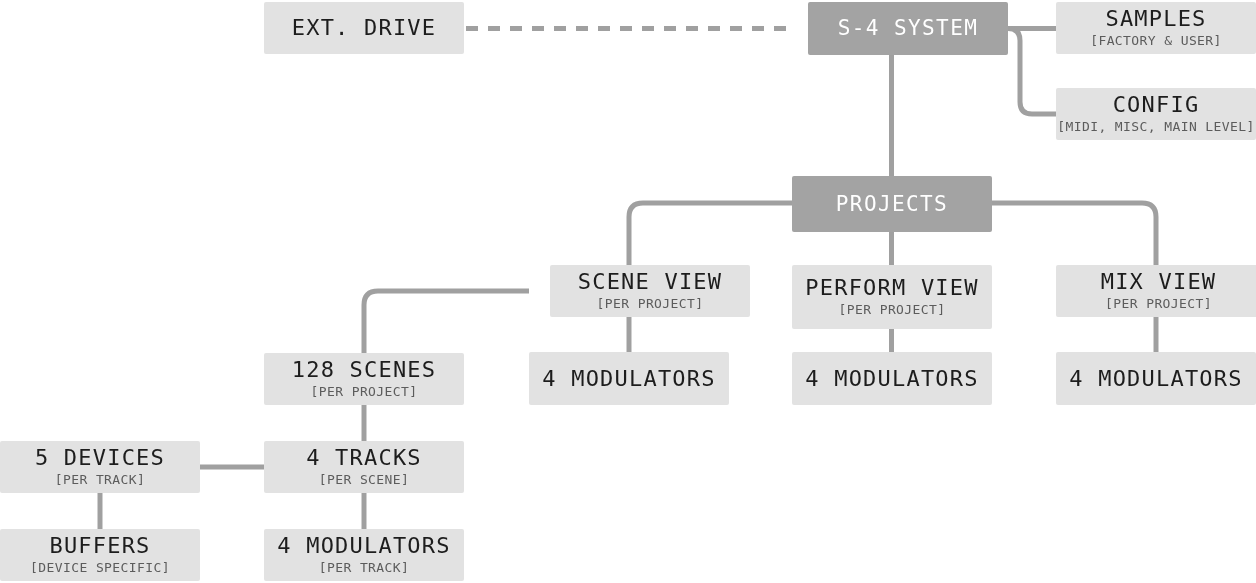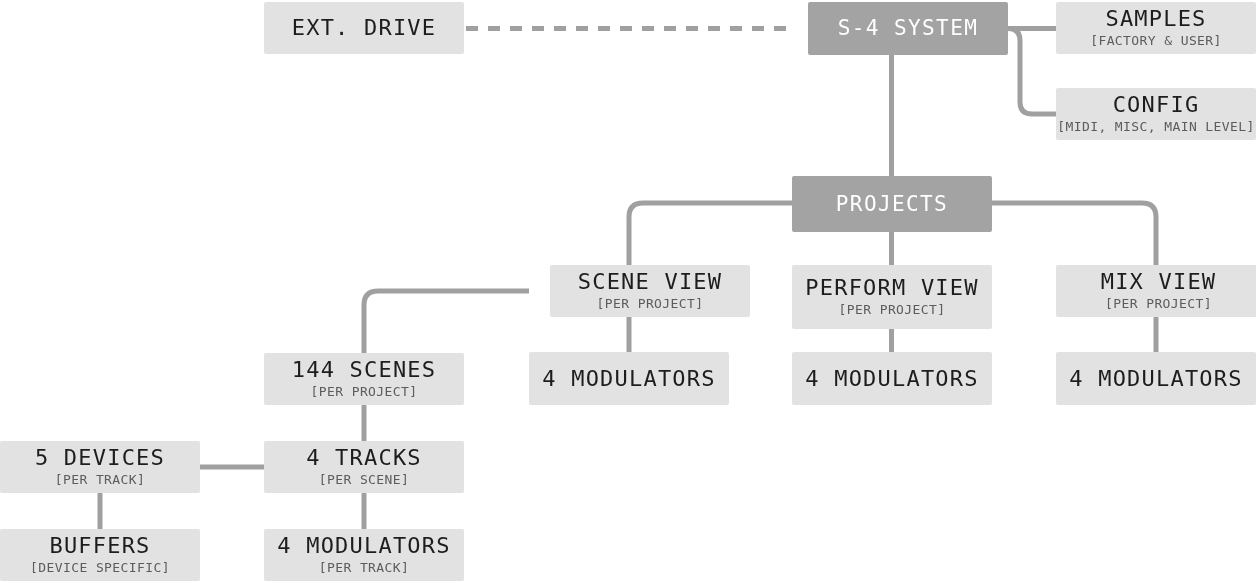--- a/index.html
+++ b/index.html
@@ -150,21 +150,21 @@
       <div class="node light nosub" style="left: 529px; top: 352px; width: 200px; height: 53px;">
         <div class="node-title">4 MODULATORS</div>
       </div>
       <div class="node light nosub" style="left: 792px; top: 352px; width: 200px; height: 53px;">
         <div class="node-title">4 MODULATORS</div>
       </div>
       <div class="node light nosub" style="left: 1056px; top: 352px; width: 200px; height: 53px;">
         <div class="node-title">4 MODULATORS</div>
       </div>
       <div class="node light" style="left: 264px; top: 353px; width: 200px; height: 52px;">
-        <div class="node-title">144 SCENES</div>
+        <div class="node-title">128 SCENES</div>
         <div class="node-sub">[PER PROJECT]</div>
       </div>
       <div class="node light" style="left: 0px; top: 441px; width: 200px; height: 52px;">
         <div class="node-title">5 DEVICES</div>
         <div class="node-sub">[PER TRACK]</div>
       </div>
       <div class="node light" style="left: 264px; top: 441px; width: 200px; height: 52px;">
         <div class="node-title">4 TRACKS</div>
         <div class="node-sub">[PER SCENE]</div>
       </div>

